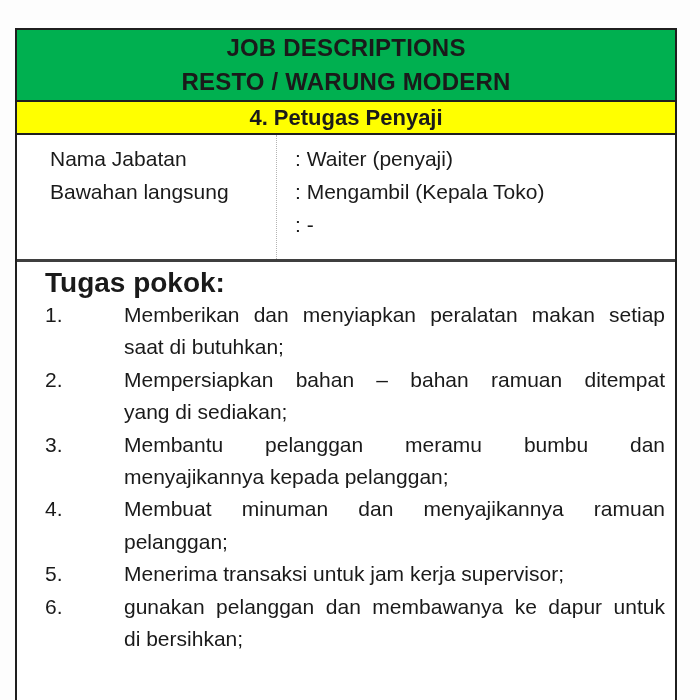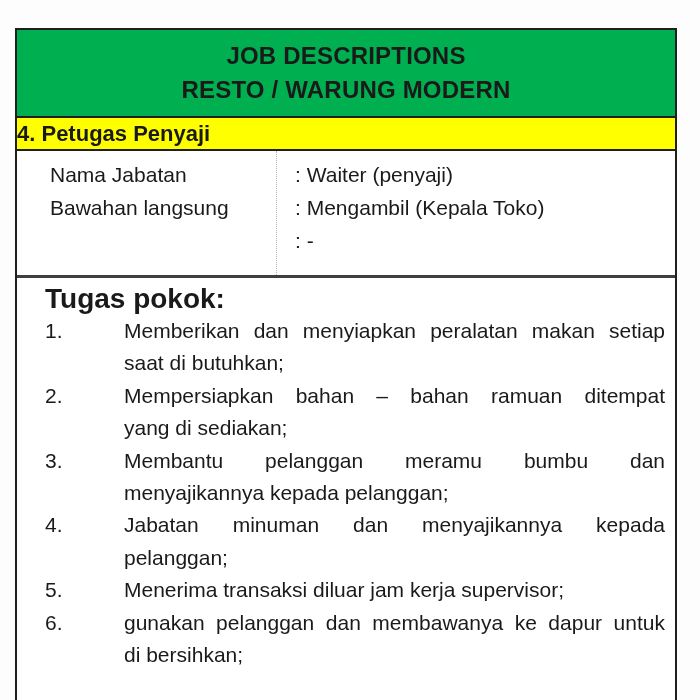--- a/index.html
+++ b/index.html
@@ -12,34 +12,34 @@
   }
   .doc {
     position: absolute;
     left: 15px; top: 28px;
     width: 662px; height: 700px;
     border: 2px solid #1f1f1f;
     border-bottom: none;
     background: #ffffff;
   }
   .header {
-    height: 88px;
+    height: 72px;
     border-bottom: 2px solid #1f1f1f;
     display: flex; flex-direction: column;
     align-items: center; justify-content: center;
     text-align: center;
     font-weight: bold;
     font-size: 24px;
     line-height: 34px;
     letter-spacing: 0.2px;
   }
   .band {
     height: 33px;
     border-bottom: 2px solid #1f1f1f;
-    display: flex; align-items: center; 
+    display: flex; align-items: center; justify-content: center;
     font-weight: bold;
     font-size: 22px;
   }
   .info {
     height: 127px;
     border-bottom: 3px solid #3f3f3f;
     display: flex;
     background: #fff;
   }
   .info-col-labels {
@@ -126,28 +126,28 @@
         <div class="task">
           <span class="num">3.</span>
           <div class="lines">
             <div class="line j">Membantu pelanggan meramu bumbu dan</div>
             <div class="line">menyajikannya kepada pelanggan;</div>
           </div>
         </div>
         <div class="task">
           <span class="num">4.</span>
           <div class="lines">
-            <div class="line j">Jabatan minuman dan menyajikannya kepada</div>
+            <div class="line j">Membuat minuman dan menyajikannya ramuan</div>
             <div class="line">pelanggan;</div>
           </div>
         </div>
         <div class="task">
           <span class="num">5.</span>
           <div class="lines">
-            <div class="line">Menerima transaksi diluar jam kerja supervisor;</div>
+            <div class="line">Menerima transaksi untuk jam kerja supervisor;</div>
           </div>
         </div>
         <div class="task">
           <span class="num">6.</span>
           <div class="lines">
             <div class="line j">gunakan pelanggan dan membawanya ke dapur untuk</div>
             <div class="line">di bersihkan;</div>
           </div>
         </div>
       </div>

